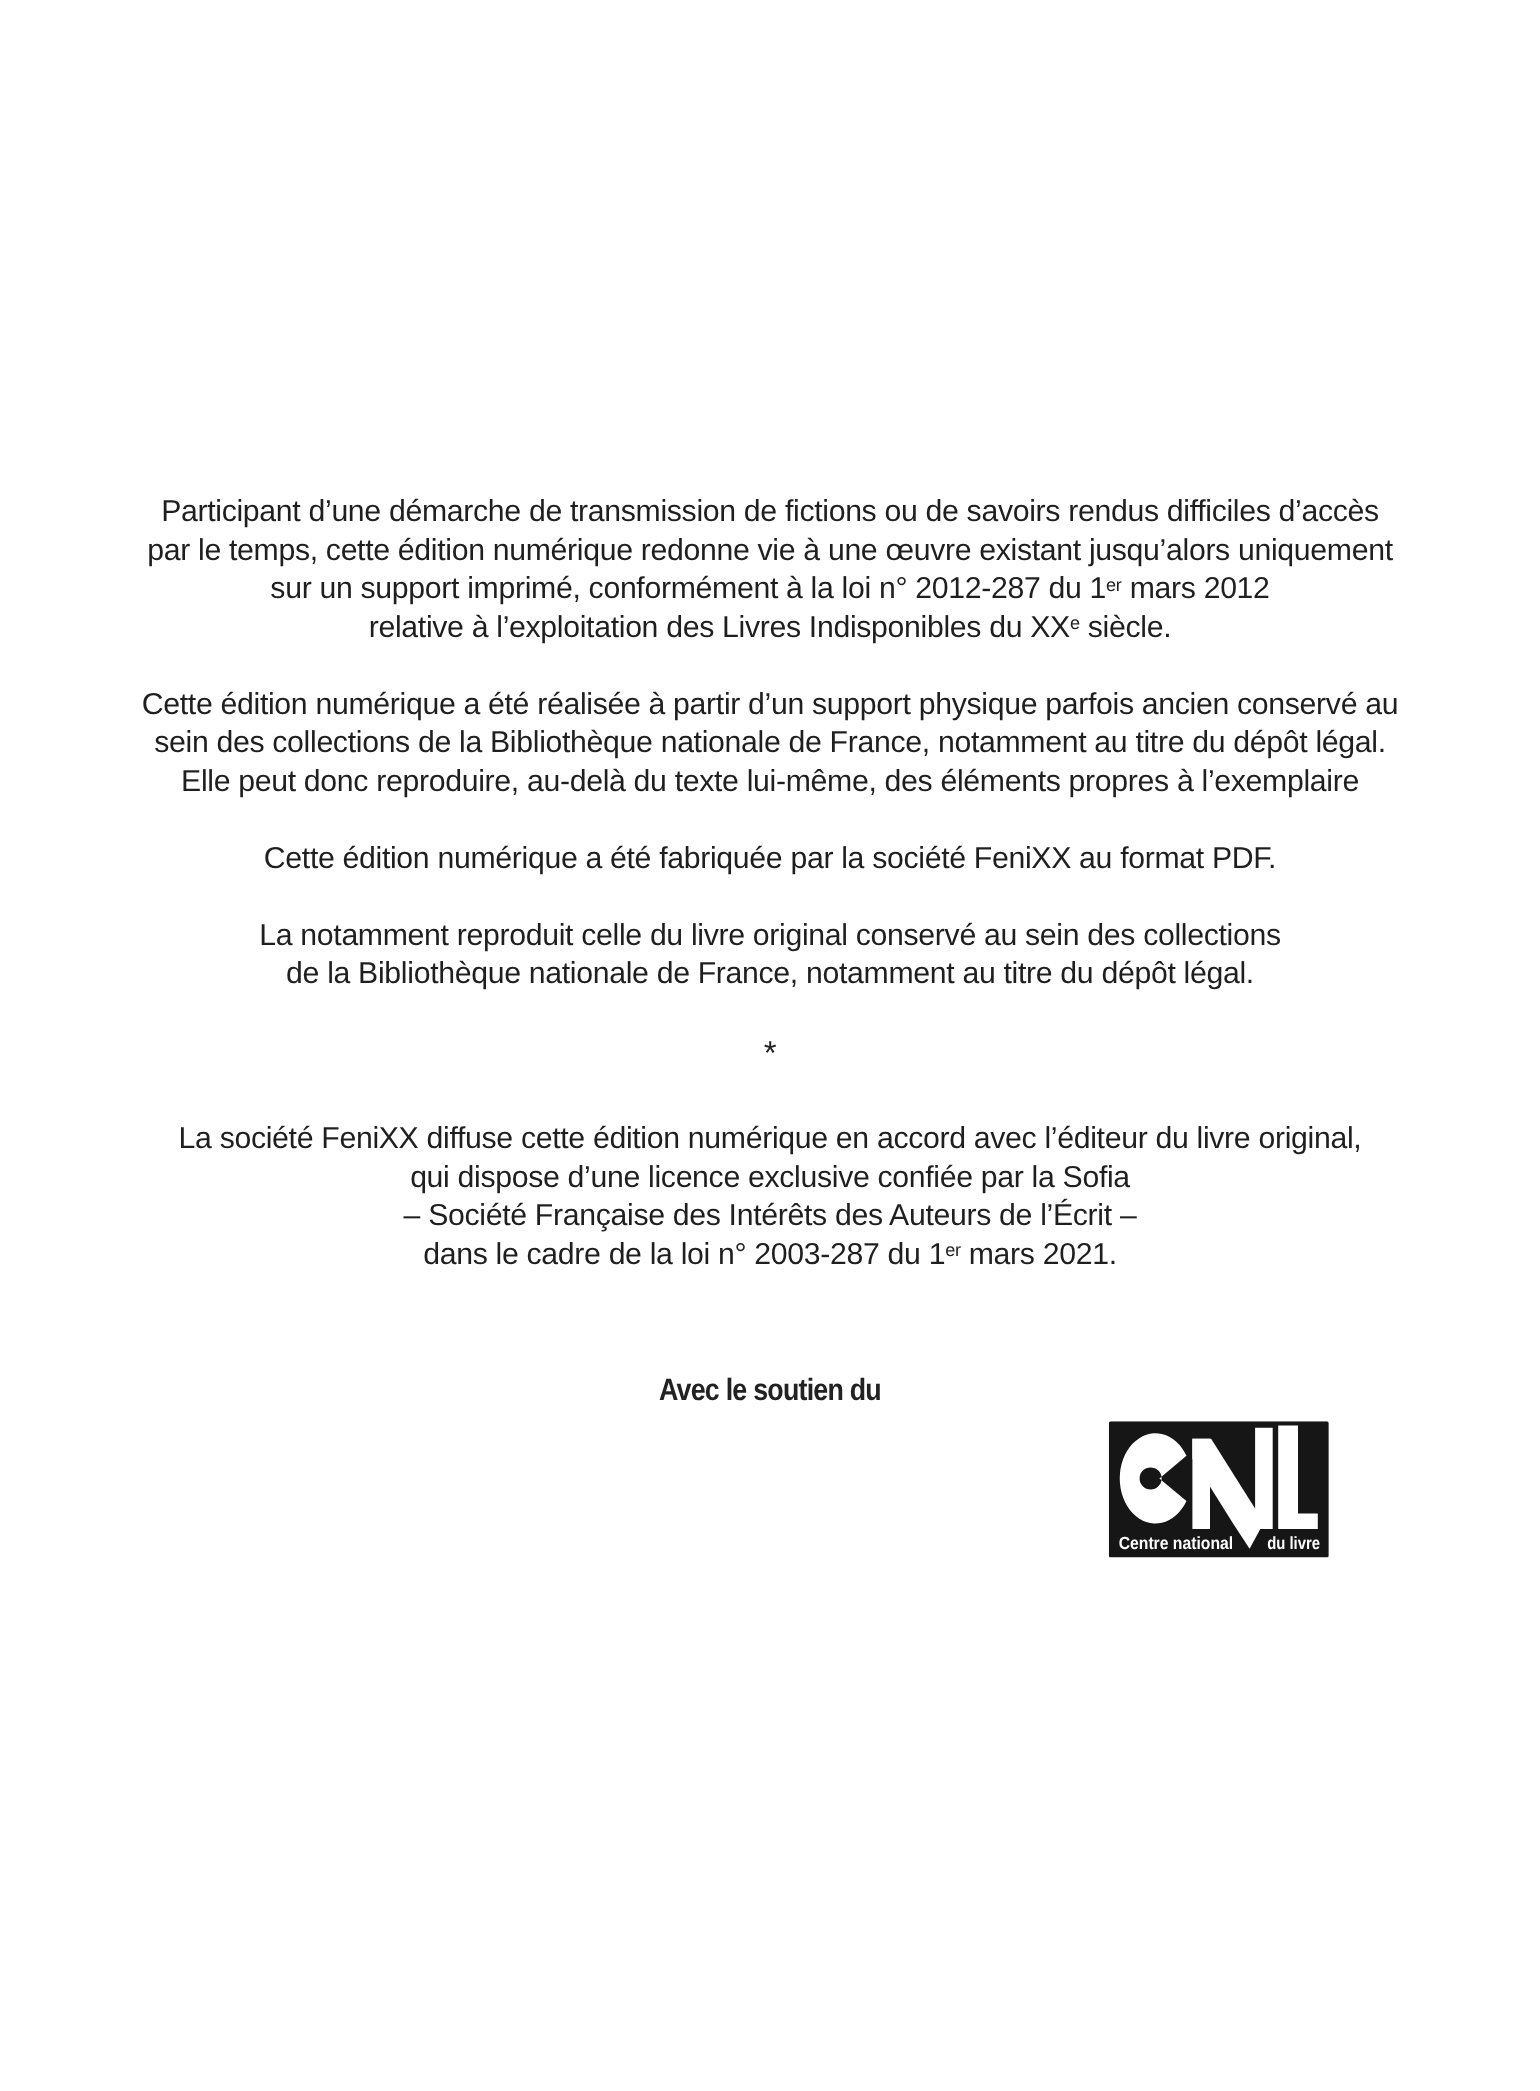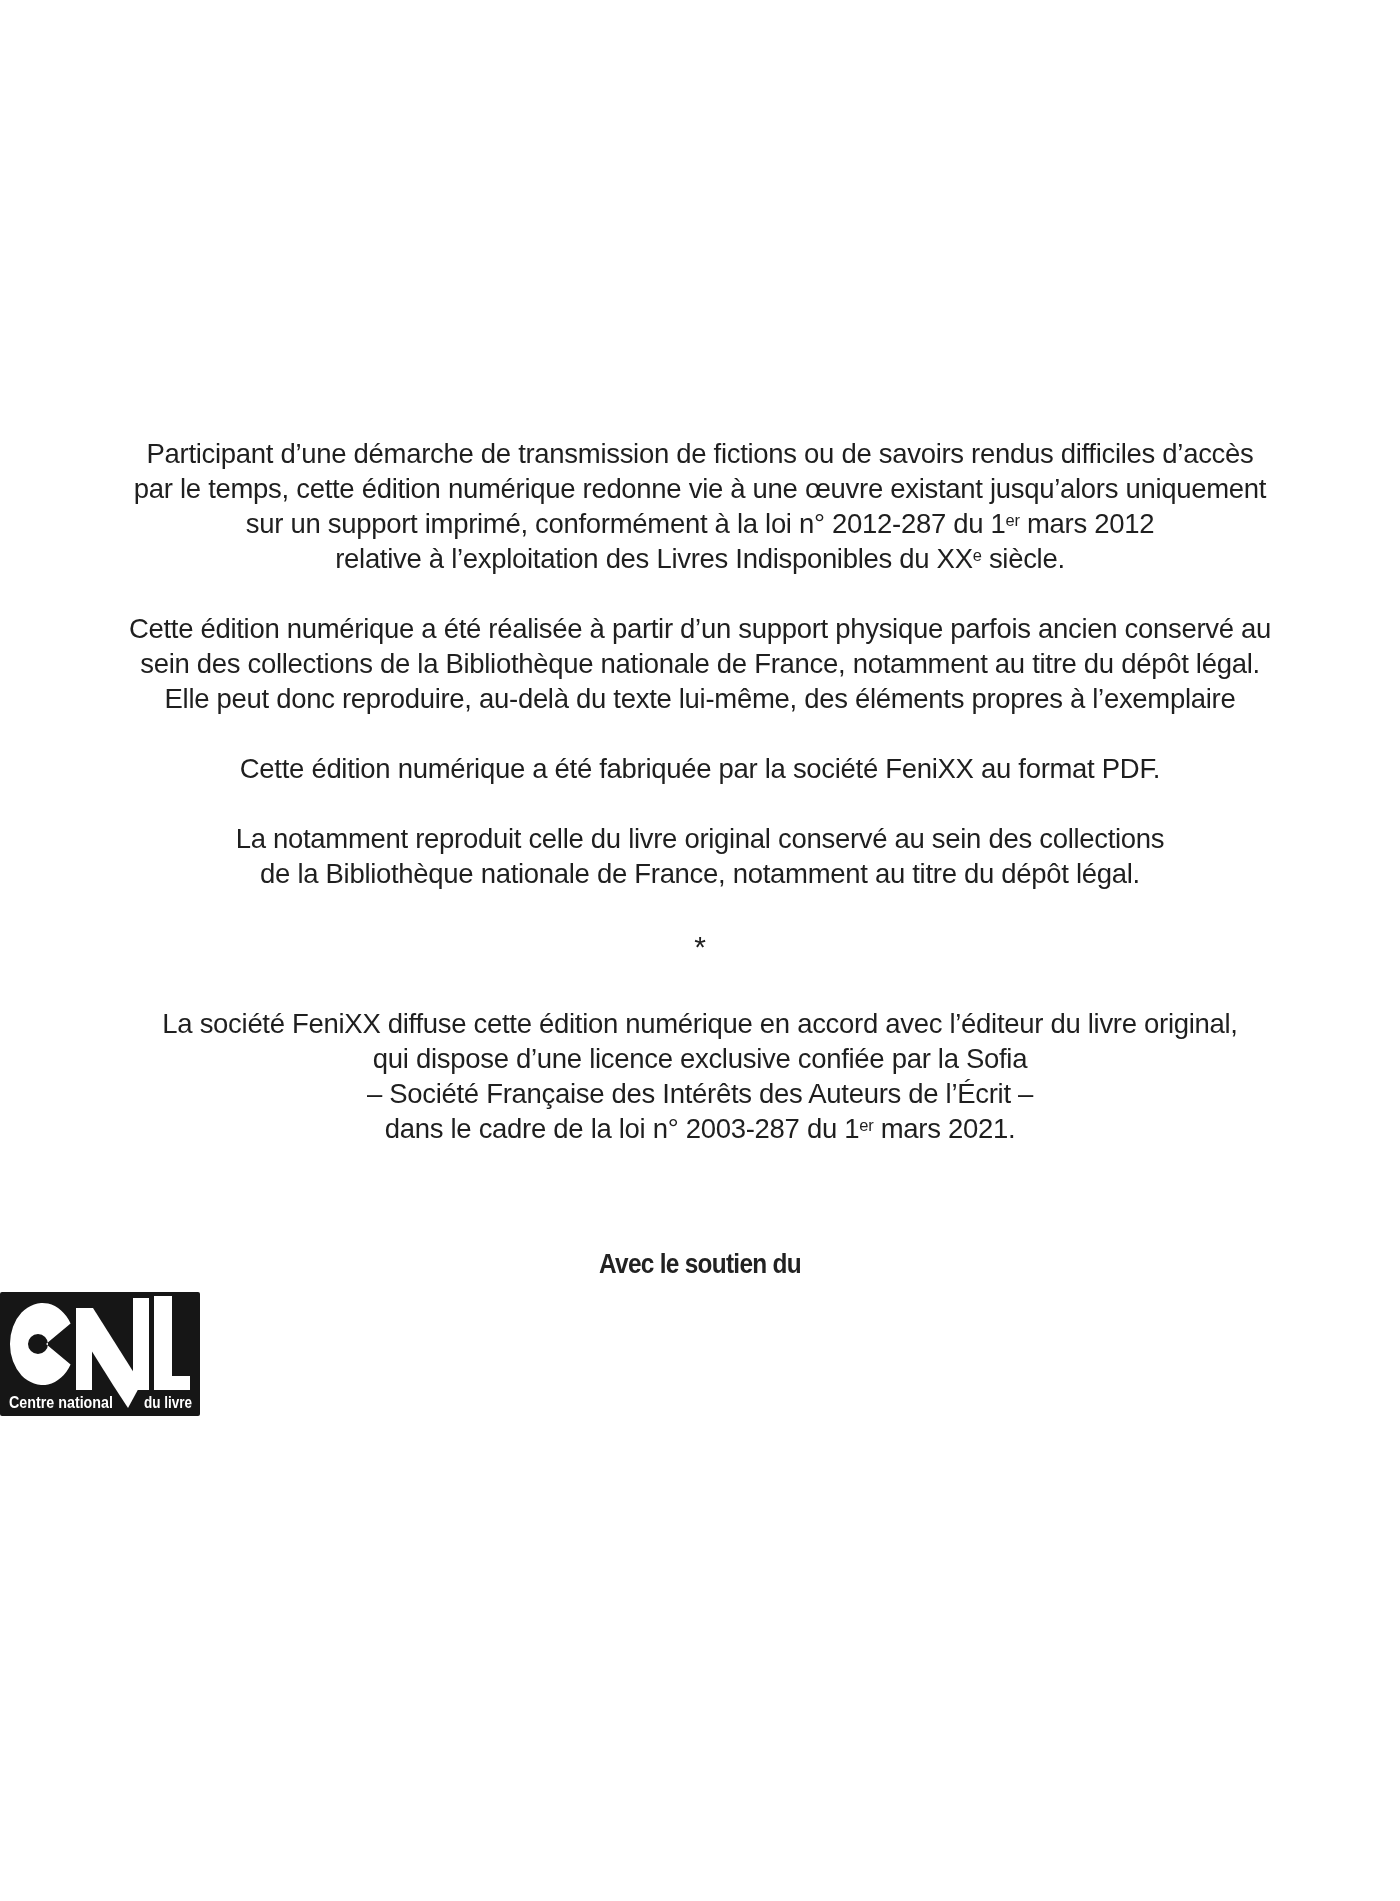--- a/index.html
+++ b/index.html
@@ -11,21 +11,21 @@
     height: 1901px;
     background: #ffffff;
     position: relative;
     overflow: hidden;
     font-family: "Liberation Sans", "DejaVu Sans", sans-serif;
     color: #1f1f1f;
   }
   
   .notice {
     position: absolute;
-    top: 436px;
+    top: 447px;
     left: 0;
     width: 1400px;
     text-align: center;
     font-size: 27.5px;
     line-height: 35px;
     letter-spacing: -0.3px;
   }
   .para { margin: 0 0 35px 0; }
   .para.sep { margin: 38px 0 42px 0; font-size: 30px; }
   .line { white-space: nowrap; }
@@ -50,23 +50,23 @@
     font-weight: bold;
     letter-spacing: -0.8px;
     color: #222222;
     transform: scaleX(0.87);
     transform-origin: center;
   }
   .logo-row {
     position: absolute;
     top: 44px;
     left: 0;
-    width: 1320px;
+    width: 1208px;
     display: flex;
-    justify-content: flex-start;
+    justify-content: flex-end;
   }
   .cnl-logo { display: block; }
   .cnl-letter { fill: #ffffff; }
   .logo-caption {
     fill: #ffffff;
     font-family: "Liberation Sans", "DejaVu Sans", sans-serif;
     font-weight: bold;
     font-size: 16px;
   }
 </style>

